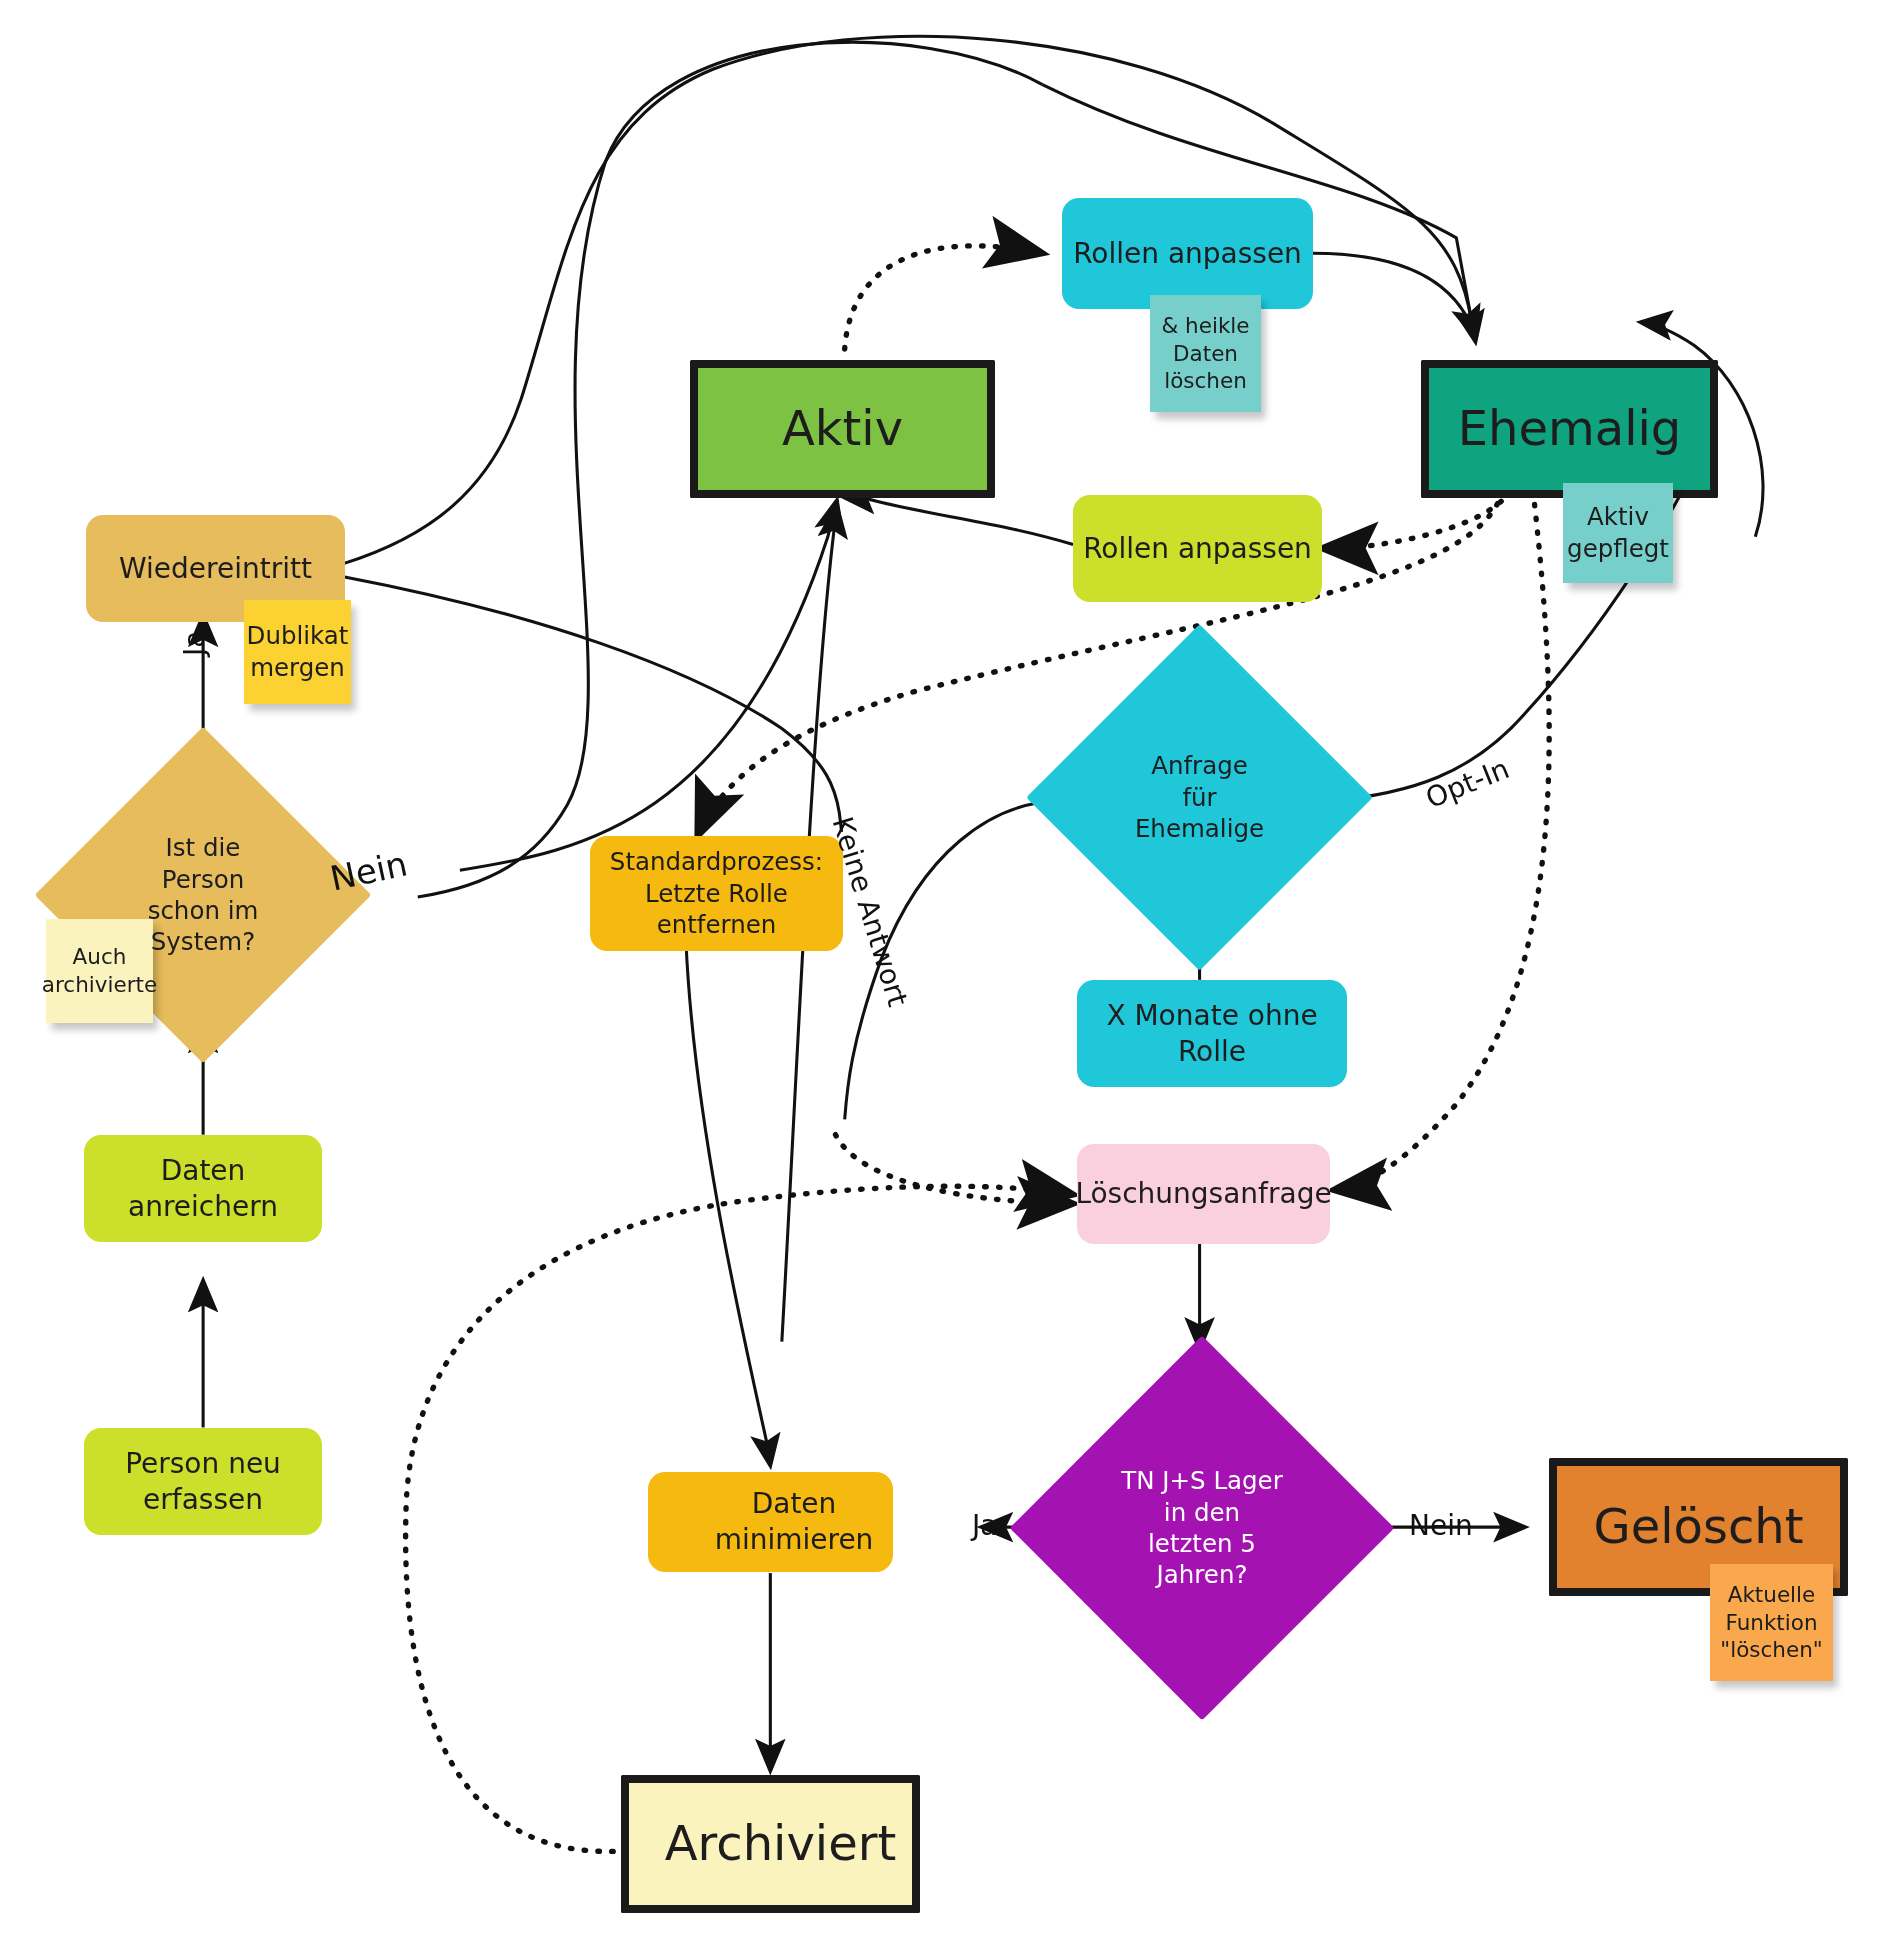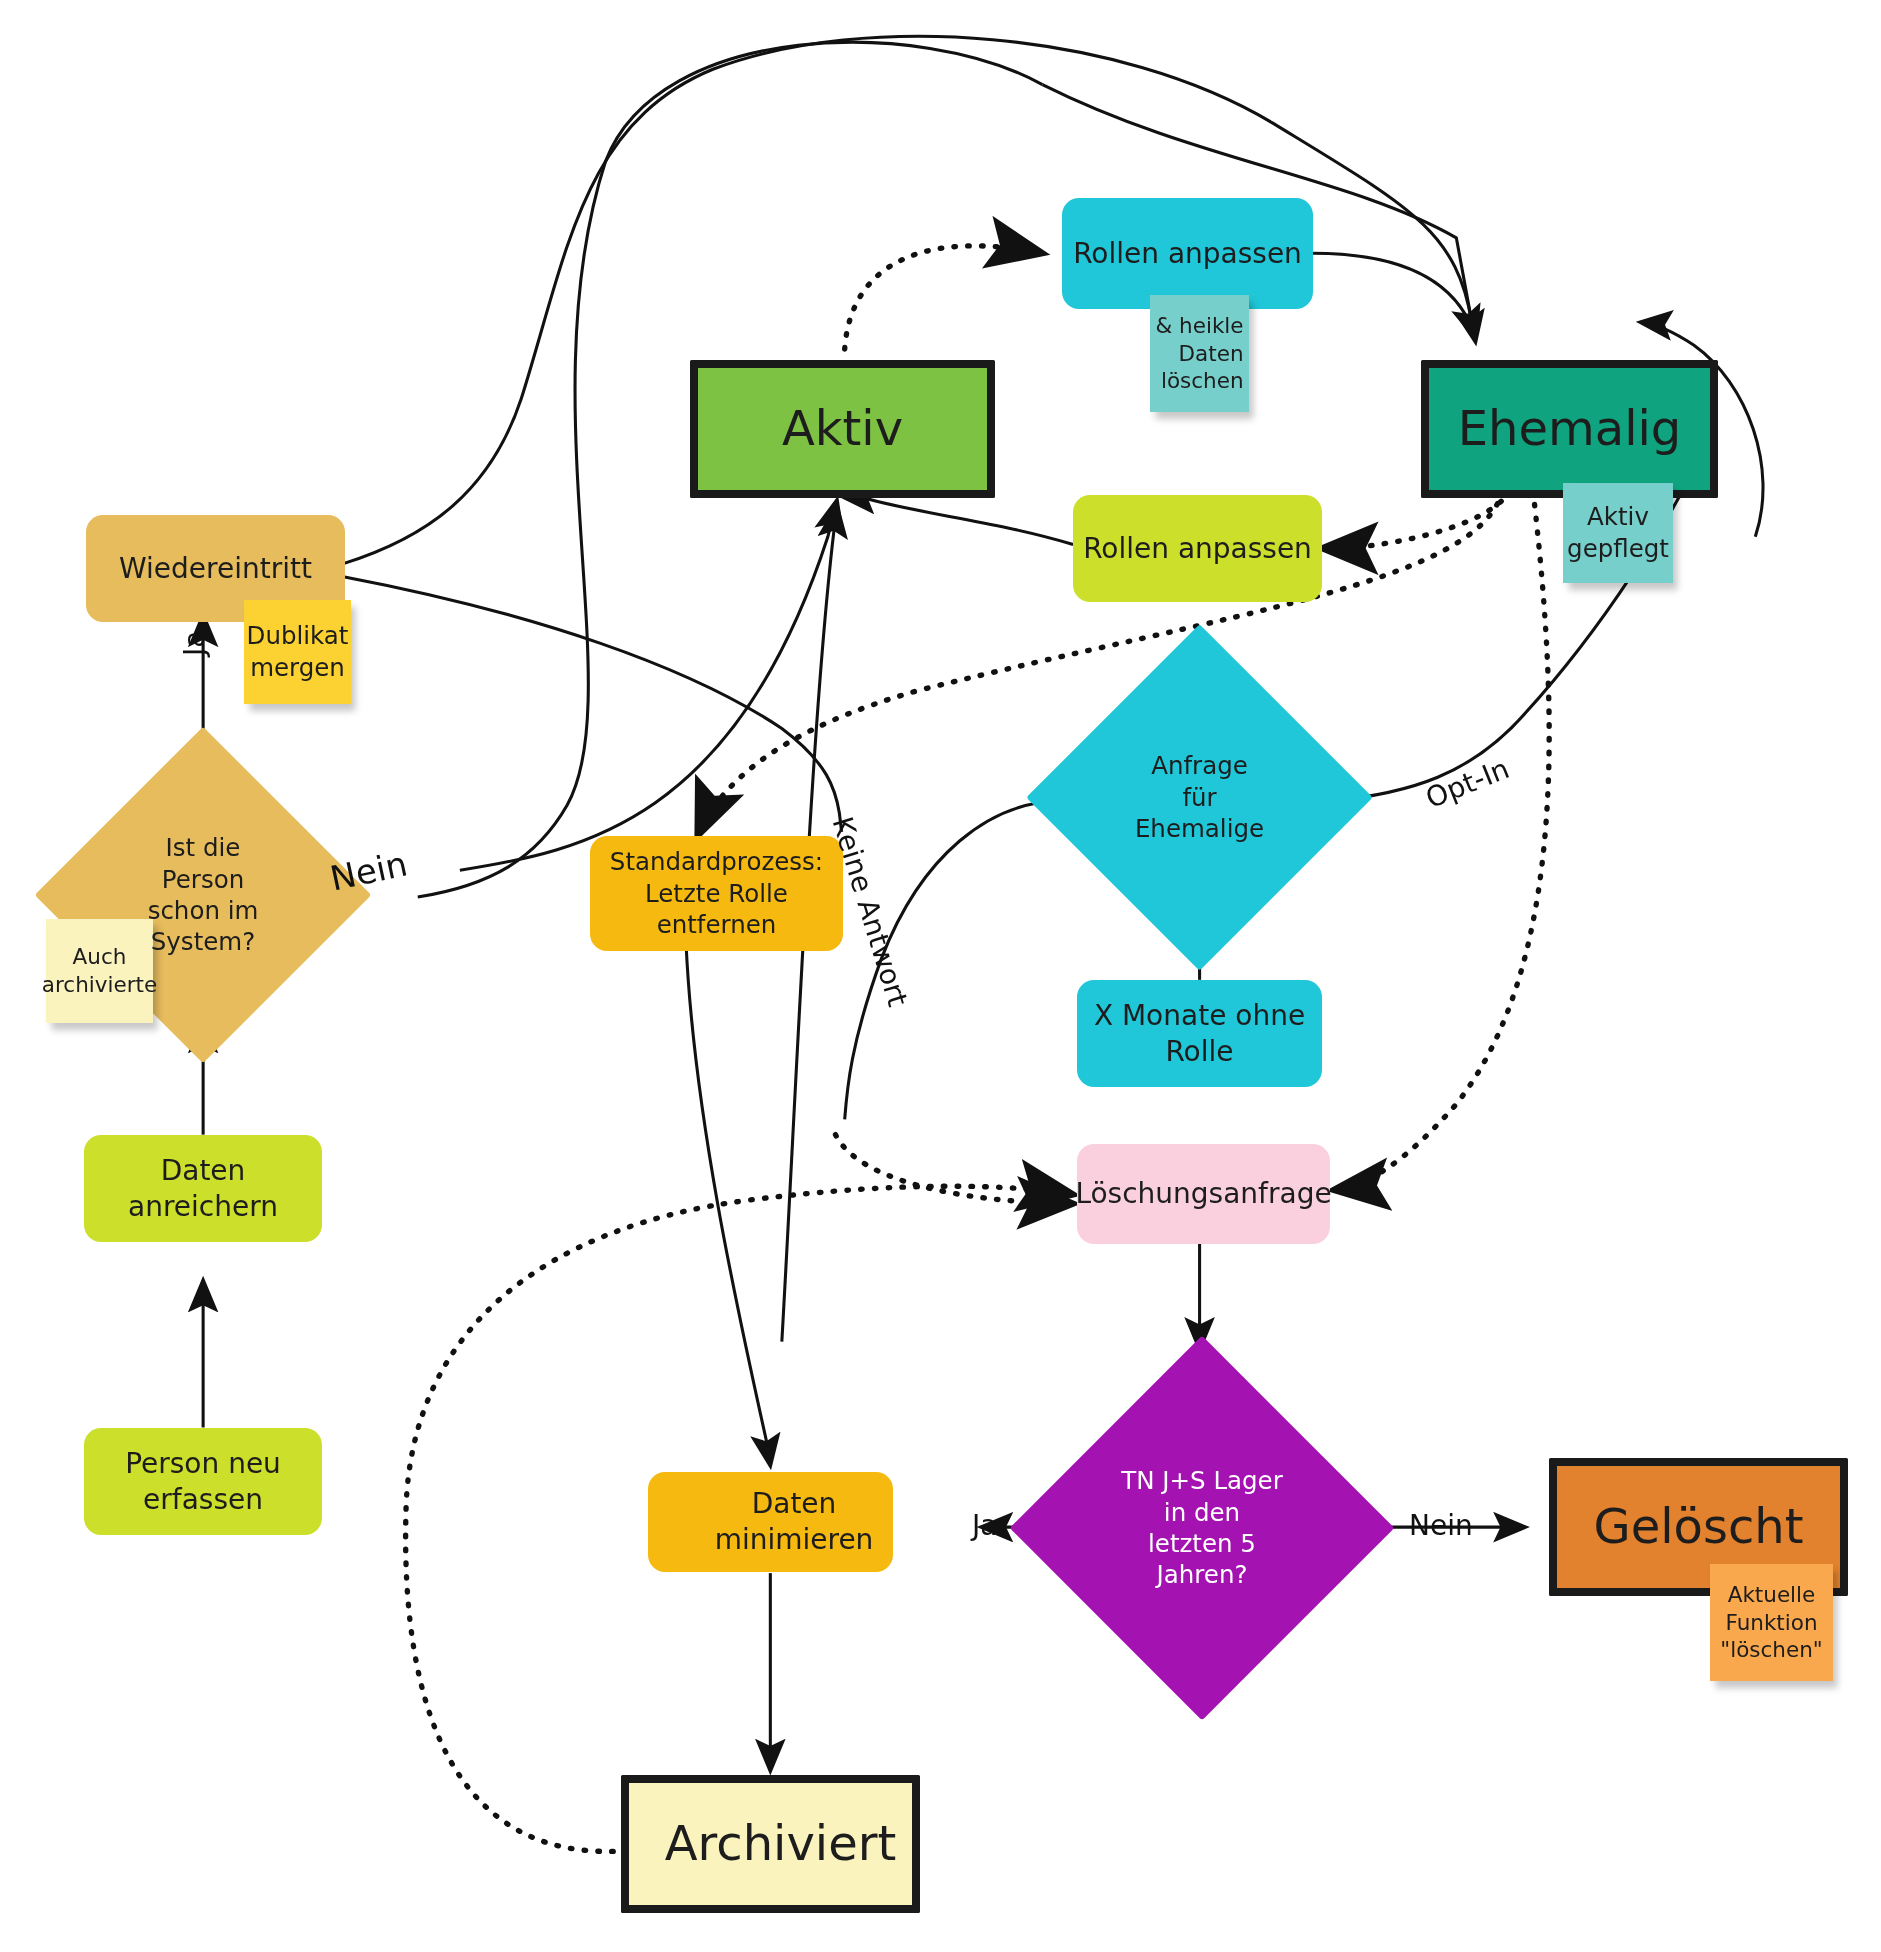--- a/index.html
+++ b/index.html
@@ -165,21 +165,21 @@
   </div>
 
   <div class="node state f-xl" style="left:690px;top:360px;width:305px;height:138px;background:#7DC242;">
     <span>Aktiv</span>
   </div>
 
   <div class="node proc f-md" style="left:1062px;top:198px;width:251px;height:111px;background:#1FC7D9;">
     <span>Rollen anpassen</span>
   </div>
 
-  <div class="sticky f-xs" style="left:1150px;top:295px;width:99px;height:117px;background:#76CFCB;text-align:right;">
+  <div class="sticky f-xs" style="left:1150px;top:295px;width:111px;height:117px;background:#76CFCB;">
     <span>
       <span>&amp; heikle</span><br>
       <span>Daten</span><br>
       <span>löschen</span>
     </span>
   </div>
 
   <div class="node state f-xl" style="left:1421px;top:360px;width:297px;height:138px;background:#0FA47F;">
     <span>Ehemalig</span>
   </div>
@@ -205,21 +205,21 @@
 
   <div class="node diamond f-sm" style="left:1077px;top:675px;width:245px;height:245px;">
     <div class="dshape" style="background:#1FC7D9;"></div>
     <div class="dlabel">
       <span>Anfrage</span><br>
       <span>für</span><br>
       <span>Ehemalige</span>
     </div>
   </div>
 
-  <div class="node proc f-md" style="left:1077px;top:980px;width:245px;height:107px;background:#1FC7D9;">
+  <div class="node proc f-md" style="left:1077px;top:980px;width:270px;height:107px;background:#1FC7D9;">
     <span>
       <span>X Monate ohne</span><br>
       <span>Rolle</span>
     </span>
   </div>
 
   <div class="node proc f-md" style="left:1077px;top:1144px;width:253px;height:100px;background:#FAD0DF;">
     <span>Löschungsanfrage</span>
   </div>
 

